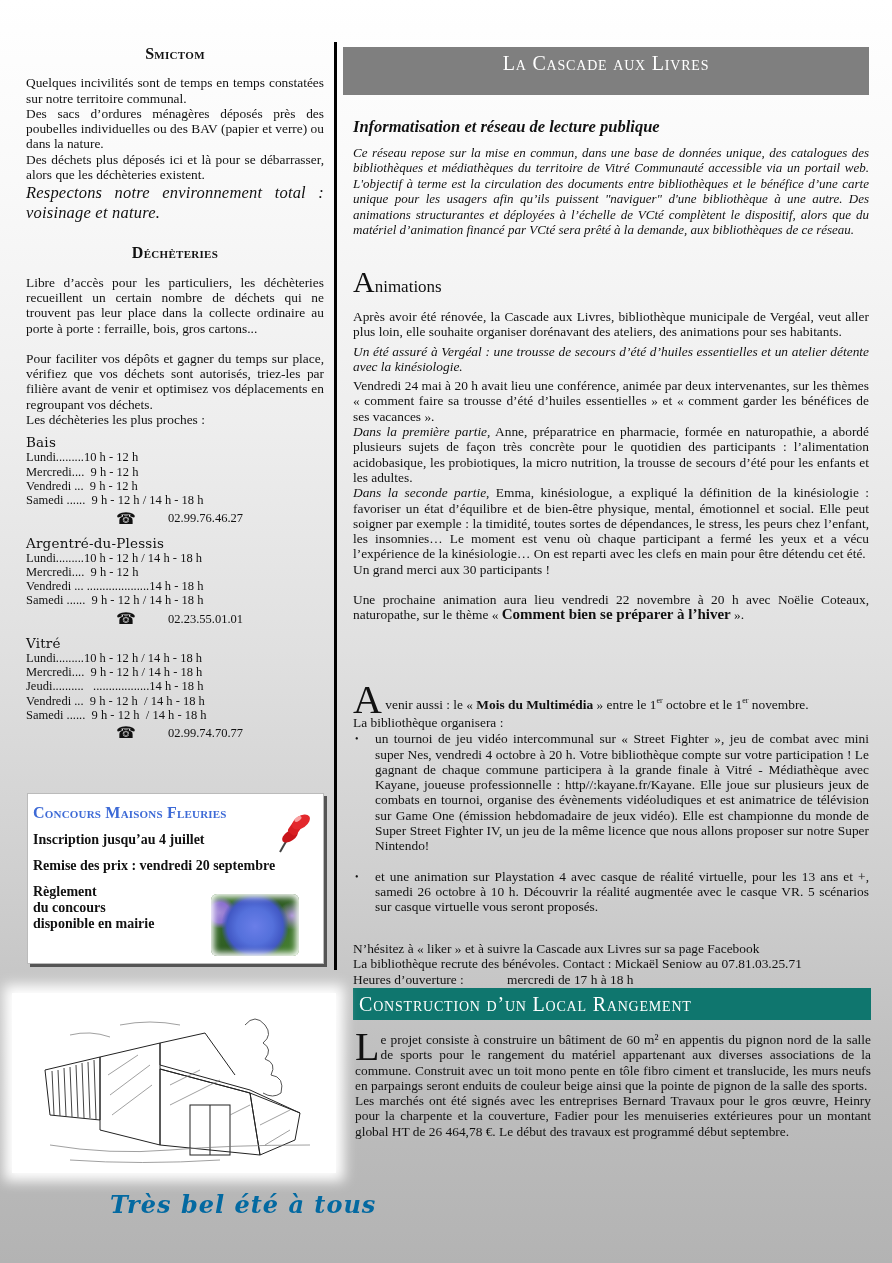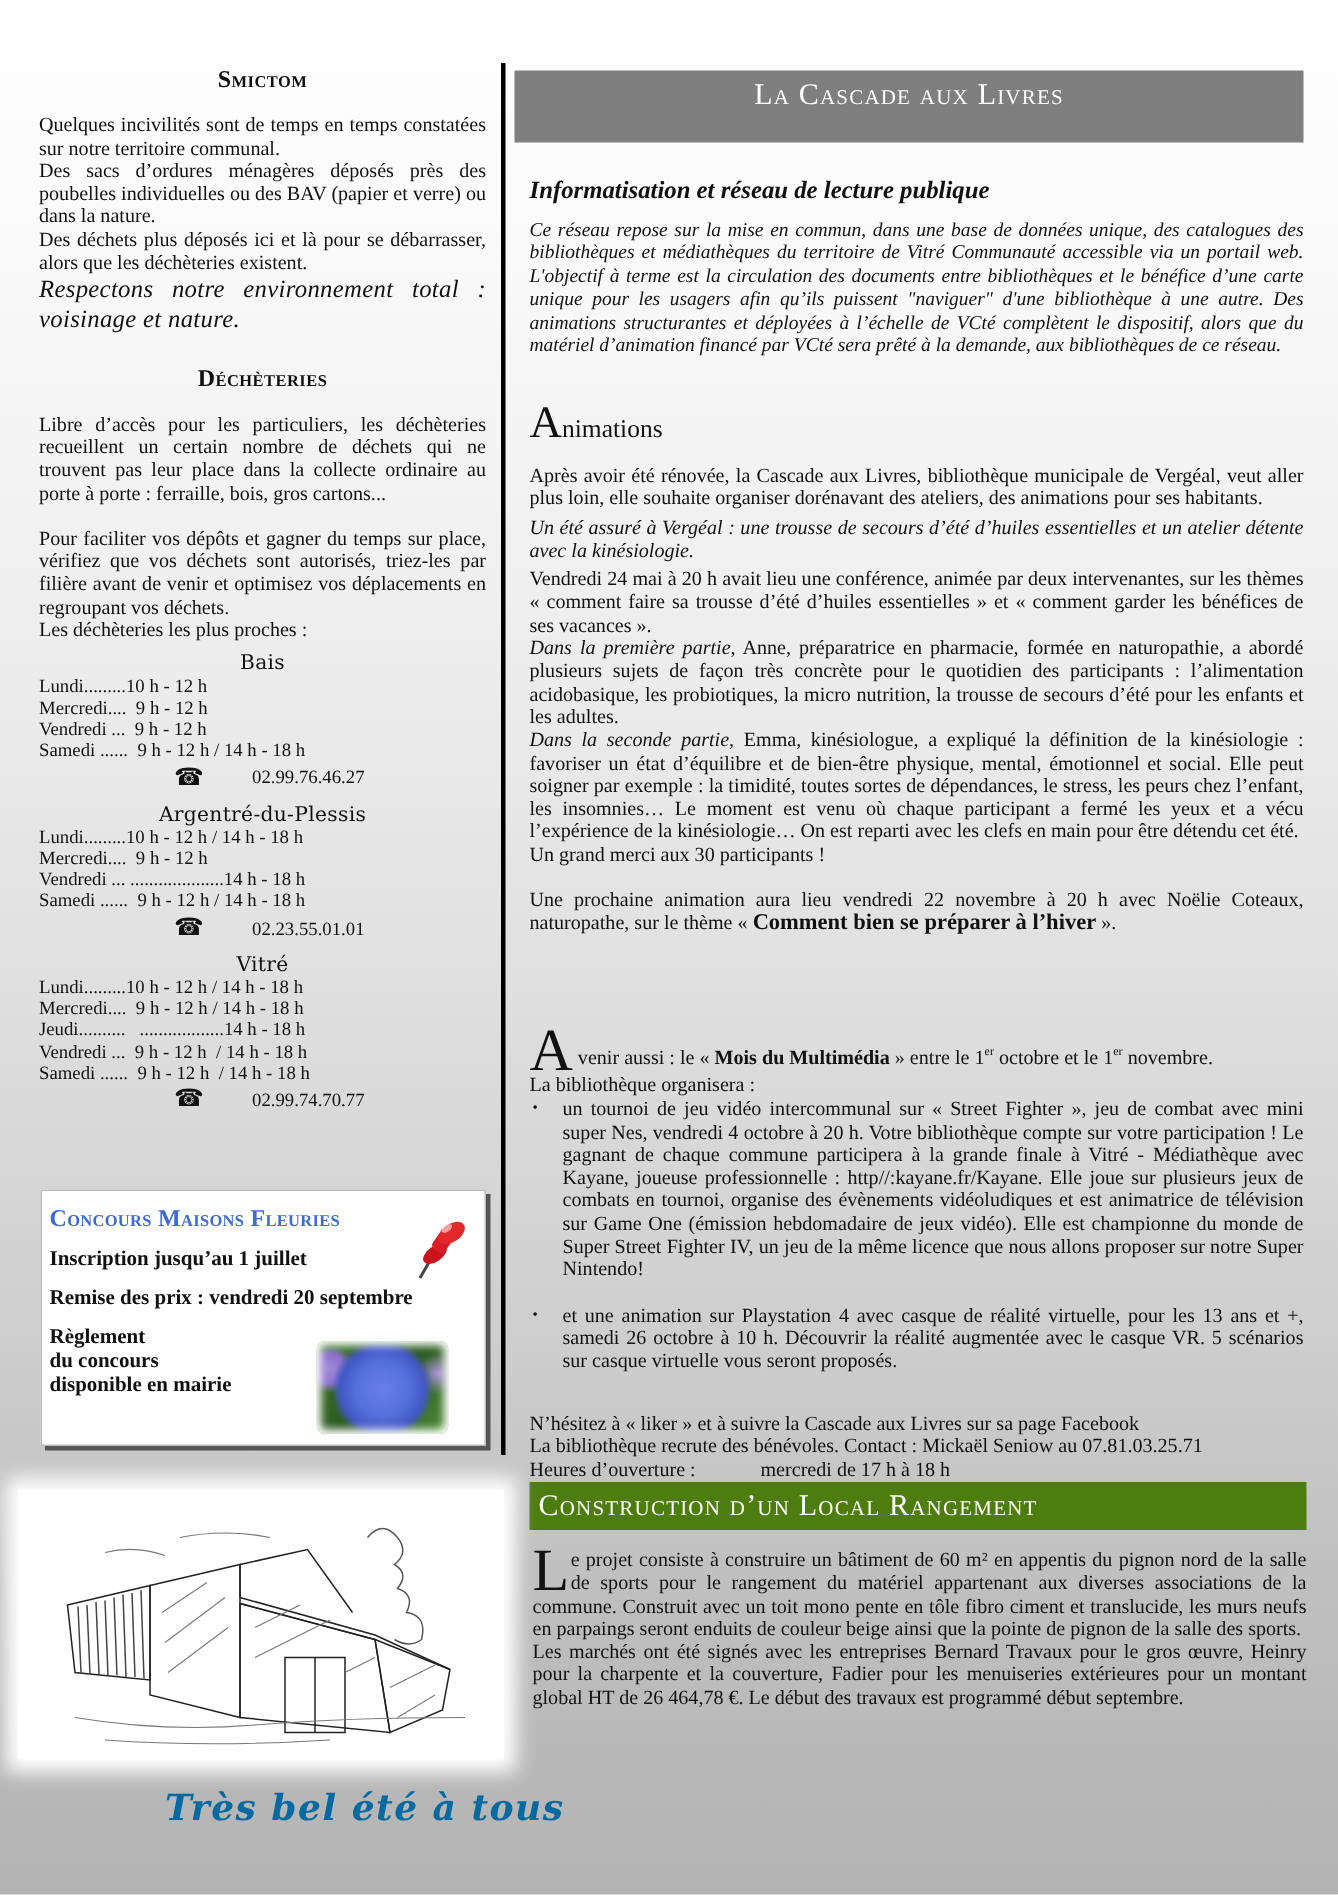--- a/index.html
+++ b/index.html
@@ -18,21 +18,21 @@
     text-align: center; font-weight: bold; font-variant: small-caps;
     font-size: 16px; letter-spacing: 0.3px; margin-bottom: 14px;
   }
   .just { text-align: justify; }
   .p { display: block; }
   .italic-big { font-style: italic; font-size: 16.5px; line-height: 20px; text-align: justify; text-align-last: left; margin-top: 1px; letter-spacing: 0.2px;}
   .decheteries-title { margin-top: 22px; }
   .gap { height: 15px; }
 
   .site { margin-top: 8px; font-size: 12.5px; line-height: 14.3px; }
-  .site-name { font-family: "DejaVu Serif", serif; font-size: 13.5px; line-height: 15px; letter-spacing: 0.2px; text-align: center; }
+  .site-name { font-family: "DejaVu Serif", serif; font-size: 13.5px; line-height: 15px; letter-spacing: 0.2px; }
   .hrow { white-space: pre; }
   .phone-row { display: flex; align-items: center; margin-left: 90px; margin-top: 3px; height: 16px; }
   .phone-icon { font-size: 16px; width: 28px; line-height: 14px; }
   .phone-num { margin-left: 24px; font-size: 12.5px; }
 
   
   .concours {
     left: 27px; top: 793px; width: 297px; height: 171px;
     background: #ffffff; border: 1px solid #bbb;
     box-shadow: 3px 3px 0 #555;
@@ -54,21 +54,21 @@
 
   
   .divider { left: 334px; top: 42px; width: 3px; height: 928px; background: #000; }
 
   
   .band {
     background: #7f7f7f; color: #fff; font-variant: small-caps;
     font-size: 20px; letter-spacing: 0.8px;
   }
   .band-cascade { left: 343px; top: 47px; width: 526px; height: 48px; line-height: 33px; text-align: center; }
-  .band-local { left: 353px; top: 988px; width: 518px; height: 32px; line-height: 32px; padding-left: 6px; background: #4d7c0f; }
+  .band-local { left: 353px; top: 988px; width: 518px; height: 32px; line-height: 32px; padding-left: 6px; background: #0f766e; }
 
   .right { left: 353px; width: 516px; font-size: 13.4px; line-height: 15.3px; margin-top: 32px; }
   .info-title { top: 87px; font-weight: bold; font-style: italic; font-size: 16.5px; }
   .info-text { top: 113px; font-style: italic; text-align: justify; font-size: 13px; line-height: 15.4px; }
 
   .anim-title { top: 236px; font-size: 17px; }
   .dropcap { font-size: 30px; line-height: 28px; }
   .anim-body { top: 277px; text-align: justify; }
   .mt4 { margin-top: 4px; }
   .it { font-style: italic; }
@@ -154,21 +154,21 @@
     <div class="hrow">Samedi ......  9 h - 12 h  / 14 h - 18 h</div>
     <div class="phone-row">
       <span class="phone-icon">☎</span>
       <span class="phone-num">02.99.74.70.77</span>
     </div>
   </div>
 </div>
 
 <div class="abs concours">
   <div class="concours-title">Concours Maisons Fleuries</div>
-  <div class="concours-line">Inscription jusqu’au 1 juillet</div>
+  <div class="concours-line">Inscription jusqu’au 4 juillet</div>
   <div class="concours-line">Remise des prix : vendredi 20 septembre</div>
   <div class="concours-reg">
     <div>Règlement</div>
     <div>du concours</div>
     <div>disponible en mairie</div>
   </div>
   <svg class="abs pin" viewBox="0 0 40 42">
     <line x1="14" y1="26" x2="6" y2="40" stroke="#444" stroke-width="2"></line>
     <ellipse cx="16" cy="24" rx="9" ry="5" fill="#c8141a" transform="rotate(-35 16 24)"></ellipse>
     <rect x="16" y="10" width="10" height="13" rx="3" fill="#d81e22" transform="rotate(35 21 16)"></rect>

